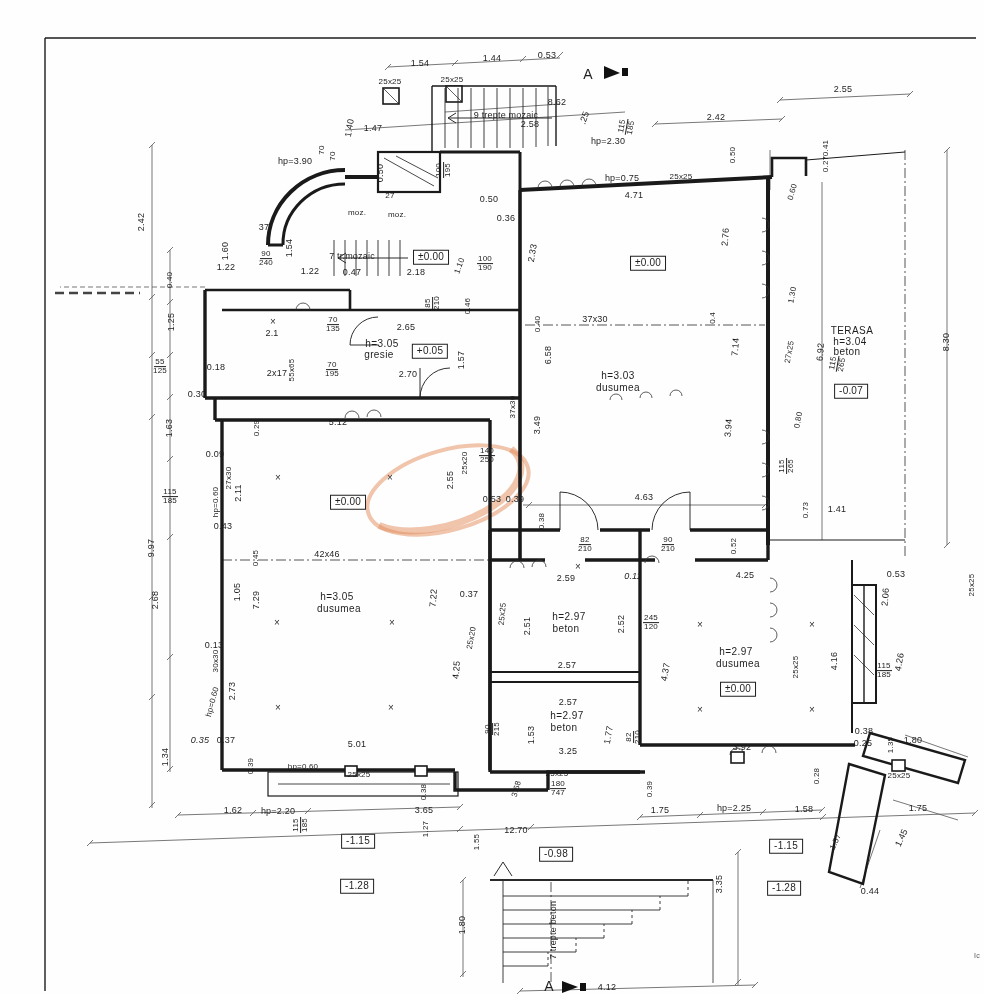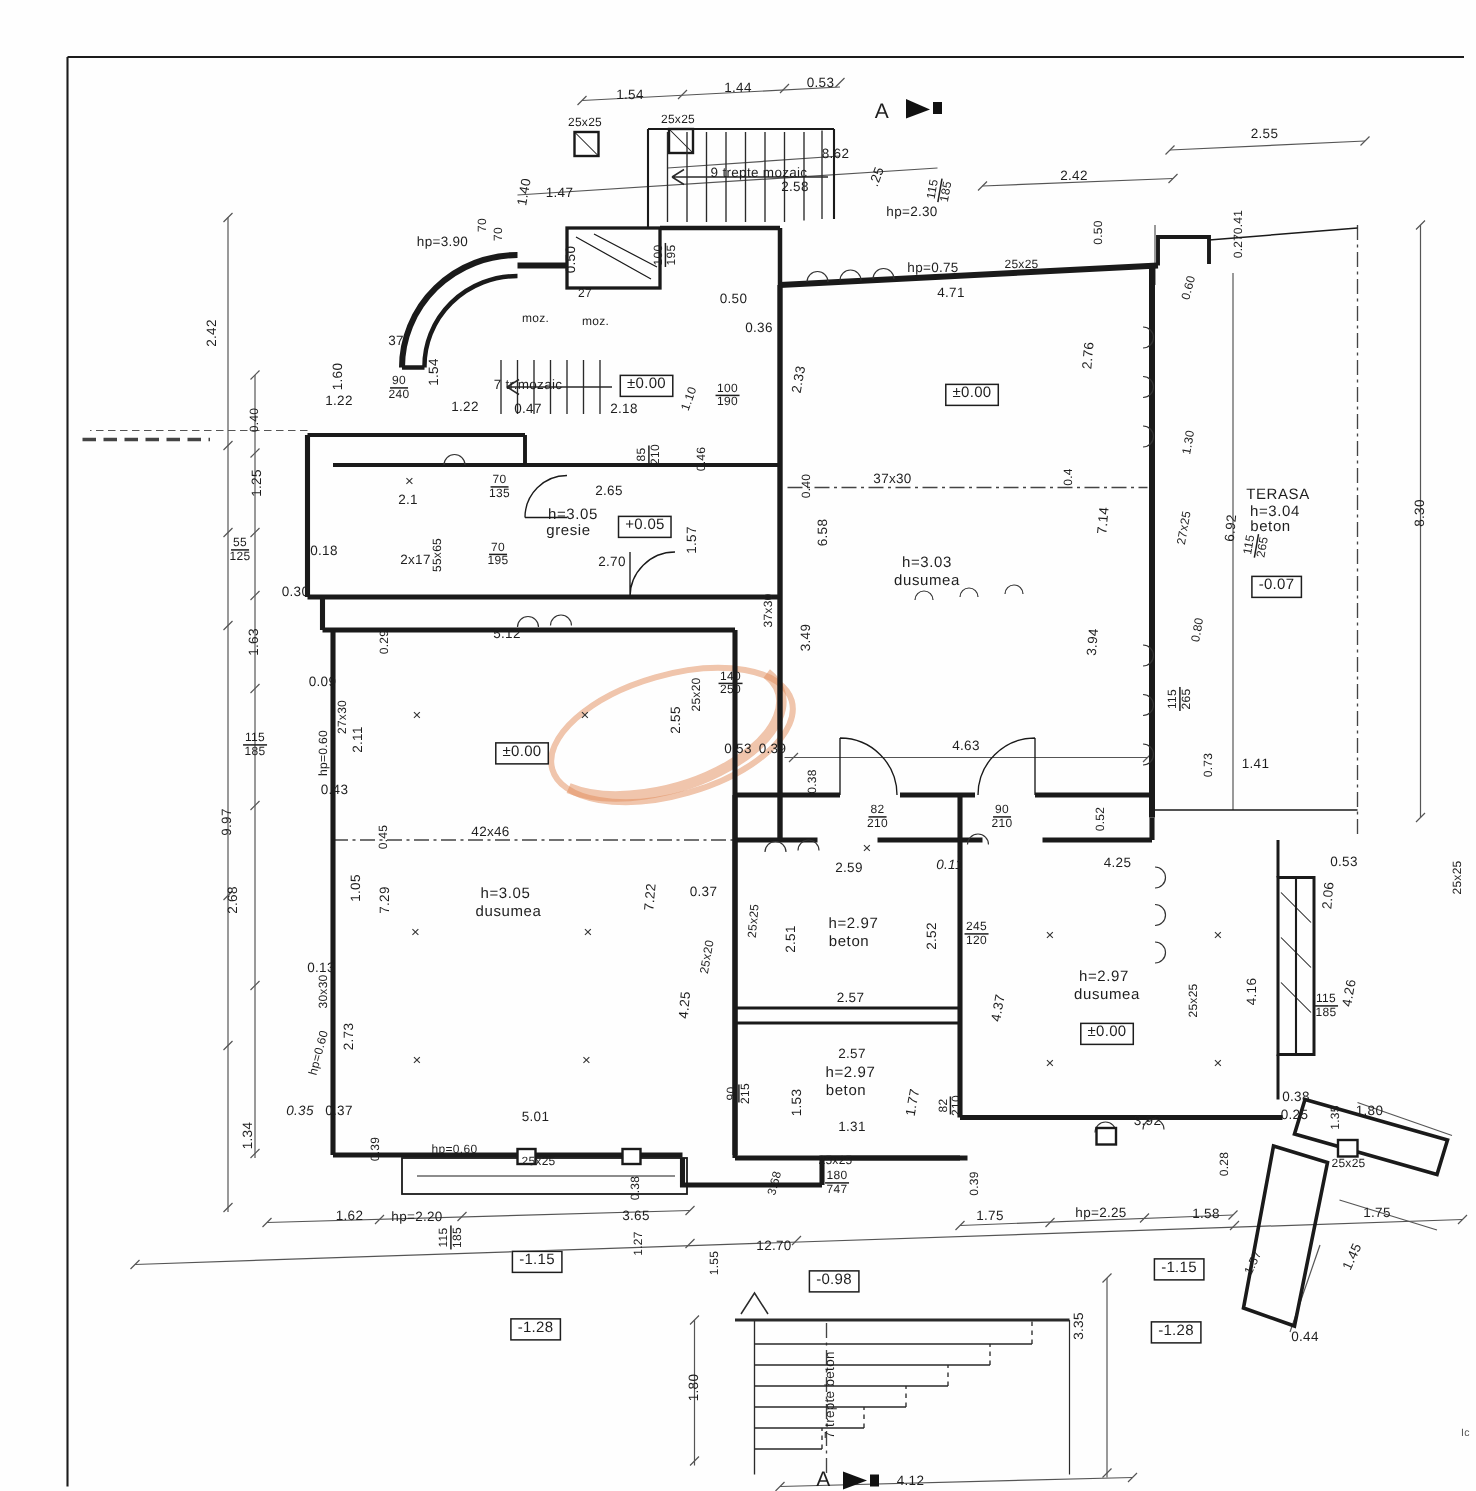--- a/index.html
+++ b/index.html
@@ -399,22 +399,22 @@
       <div class="ann" style="left: 567px; top: 666px; transform: translate(-50%, -50%);">2.57</div>
       <div class="ann" style="left: 568px; top: 703px; transform: translate(-50%, -50%);">2.57</div>
       <div class="ann k-room" style="left: 567px; top: 716px; transform: translate(-50%, -50%);">h=2.97</div>
       <div class="ann k-room" style="left: 564px; top: 728px; transform: translate(-50%, -50%);">beton</div>
       <div class="ann" style="left: 532px; top: 735px; transform: translate(-50%, -50%) rotate(-90deg);">1.53</div>
       <div class="ann" style="left: 609px; top: 735px; transform: translate(-50%, -50%) rotate(-80deg);">1.77</div>
       <div class="ann frac" style="left: 634px; top: 737px; font-size: 8px; transform: translate(-50%, -50%) rotate(-90deg);">
         <span class="ftop">82</span>
         <span class="fbot">210</span>
       </div>
-      <div class="ann" style="left: 568px; top: 752px; transform: translate(-50%, -50%);">1.31</div>
-      <div class="ann" style="left: 742px; top: 748px; transform: translate(-50%, -50%); margin-left: 23px;">3.92</div>
+      <div class="ann" style="left: 568px; top: 752px; transform: translate(-50%, -50%);">3.25</div>
+      <div class="ann" style="left: 742px; top: 748px; transform: translate(-50%, -50%);">3.92</div>
       <div class="ann" style="left: 896px; top: 575px; transform: translate(-50%, -50%);">0.53</div>
       <div class="ann" style="left: 886px; top: 597px; transform: translate(-50%, -50%) rotate(-85deg);">2.06</div>
       <div class="ann" style="left: 835px; top: 661px; transform: translate(-50%, -50%) rotate(-90deg);">4.16</div>
       <div class="ann frac" style="left: 884px; top: 671px; font-size: 8px; transform: translate(-50%, -50%);">
         <span class="ftop">115</span>
         <span class="fbot">185</span>
       </div>
       <div class="ann" style="left: 900px; top: 662px; transform: translate(-50%, -50%) rotate(-80deg);">4.26</div>
       <div class="ann" style="left: 796px; top: 667px; font-size: 8px; transform: translate(-50%, -50%) rotate(-90deg);">25x25</div>
       <div class="ann" style="left: 972px; top: 585px; font-size: 8px; transform: translate(-50%, -50%) rotate(-90deg);">25x25</div>

